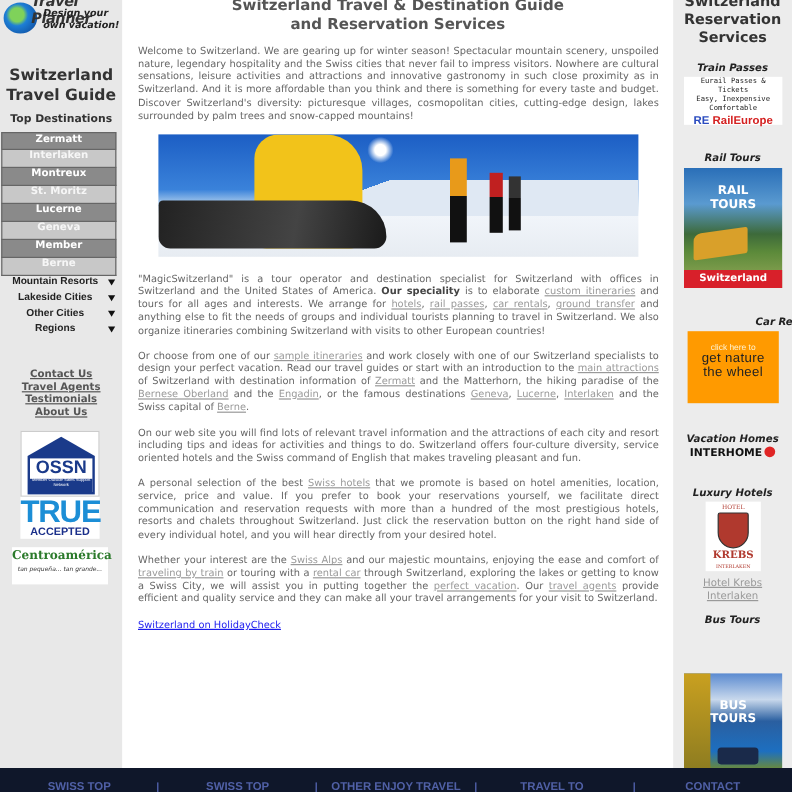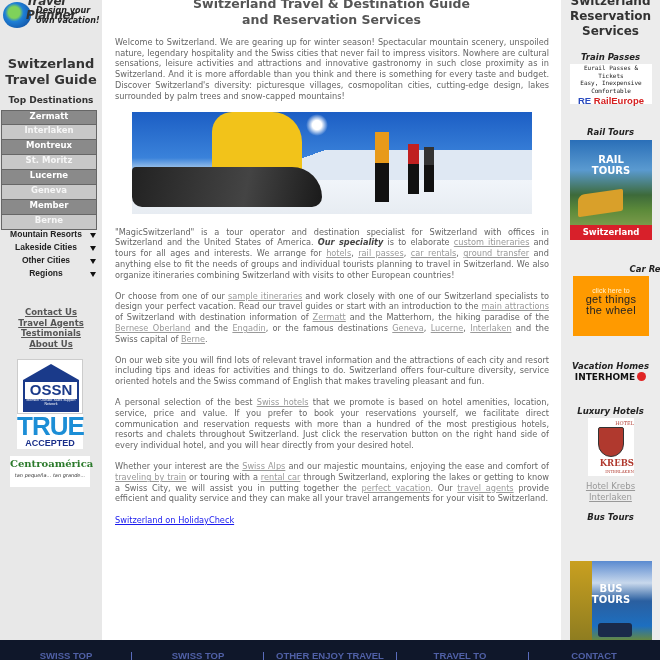--- a/index.html
+++ b/index.html
@@ -38,21 +38,21 @@
   .centro { position: absolute; left: 10px; top: 456px; width: 80px; height: 31px; background: #fff; }
   .centro .c1 { display: block; text-align: center; font: bold 10px "DejaVu Serif", serif; color: #2b7a2b; line-height: 16px; }
   .centro .c2 { display: block; text-align: center; font: italic 5px "DejaVu Sans", sans-serif; color: #333; }
 
   
   #main { position: absolute; left: 102px; top: 0; width: 459px; height: 640px; background: #fff; }
   .main-title { position: absolute; left: 0; top: -4px; width: 459px; text-align: center; font: bold 12.5px "DejaVu Sans", sans-serif; color: #555; line-height: 16px; }
   .content { position: absolute; left: 13px; top: 37px; width: 434px; font: 8.2px "DejaVu Sans", sans-serif; color: #666; line-height: 10.7px; text-align: justify; }
   .content p { margin-bottom: 10.5px; }
   .content a { color: #999; text-decoration: underline; }
-  .content b { color: #444; font-style: italic; }
+  .content b { color: #444; }
   .hero { width: 400px; height: 102px; margin: 1px auto 13px auto; position: relative; overflow: hidden;
     background: linear-gradient(180deg, #1c5ec4 0%, #3a82da 45%, #b8d4ee 58%, #f1f5fa 66%, #e7ecf2 100%); }
   .hero .mtn { position: absolute; left: 0; top: 38px; width: 400px; height: 30px; background: linear-gradient(160deg, transparent 40%, #dfe8f3 40%); }
   .hero .jacket { position: absolute; left: 80px; top: 0; width: 90px; height: 95px; background: #f2c31a; border-radius: 20px 30px 10px 10px; }
   .hero .shoe { position: absolute; left: 0; top: 55px; width: 190px; height: 40px; background: linear-gradient(100deg, #222 0%, #444 60%, #1a1a1a 100%); border-radius: 4px 30px 10px 10px; }
   .hero .hiker { position: absolute; width: 14px; background: #111; }
   .hero .sun { position: absolute; left: 174px; top: 2px; width: 22px; height: 22px; border-radius: 50%; background: radial-gradient(circle, #fff 0 30%, rgba(255,255,255,0) 70%); }
   .hc-link { color: #1a1aee !important; }
 
   
@@ -65,21 +65,21 @@
   .raileurope .logo .re { color: #2a4bbf; }
   .banner { position: absolute; left: 9px; width: 82px; overflow: hidden; }
   .banner .sky { position: absolute; left: 0; top: 0; width: 100%; height: 100%; }
   .banner .big { position: absolute; left: 0; width: 100%; text-align: center; font: bold 10px "DejaVu Sans", sans-serif; color: #fff; line-height: 11px; }
   .banner .red { position: absolute; left: 0; bottom: 0; width: 100%; height: 15px; background: #d8202a; color: #fff; text-align: center; font: bold 8.5px "DejaVu Sans", sans-serif; line-height: 15px; }
   .car { position: absolute; left: 12px; top: 276px; width: 76px; height: 60px; background: #ff9a00; text-align: center; }
   .car .s { display: block; font: 7px "Liberation Sans", sans-serif; color: #fff3d0; margin-top: 11px; }
   .car .b { display: block; font: 11px "Liberation Sans", sans-serif; color: #222; line-height: 11px; letter-spacing: 0.3px; }
   .interhome { position: absolute; left: 0; top: 372px; width: 99px; text-align: center; font: bold 9px "DejaVu Sans", sans-serif; color: #111; }
   .interhome .flower { display: inline-block; width: 9px; height: 9px; border-radius: 50%; background: #e02525; vertical-align: -1px; margin-left: 2px; }
-  .krebs { position: absolute; left: 27px; top: 418px; width: 46px; height: 58px; background: #fff; text-align: right; }
+  .krebs { position: absolute; left: 27px; top: 418px; width: 46px; height: 58px; background: #fff; text-align: center; }
   .krebs .shield { position: absolute; left: 10px; top: 9px; width: 26px; height: 30px; background: #b0392e; border-radius: 2px 2px 13px 13px; border: 1px solid #333; }
   .krebs .h { position: absolute; left: 0; top: 2px; width: 100%; font: 5px "DejaVu Serif", serif; color: #b0392e; }
   .krebs .k { position: absolute; left: 0; top: 40px; width: 100%; font: bold 8.5px "DejaVu Serif", serif; color: #b0392e; }
   .krebs .i { position: absolute; left: 0; top: 51px; width: 100%; font: 4px "DejaVu Serif", serif; color: #b0392e; }
   .krebs-link { position: absolute; left: 0; top: 481px; width: 99px; text-align: center; font: 8.5px "DejaVu Sans", sans-serif; color: #999; text-decoration: underline; line-height: 11px; }
 
   
   #footer { position: absolute; left: 0; top: 640px; width: 660px; height: 20px; background: #0f172a; }
   .f-item { position: absolute; top: 10px; height: 12px; font: bold 9.5px "Liberation Sans", sans-serif; color: #5060a6; text-align: center; }
   .f-sep { position: absolute; top: 12px; width: 1px; height: 10px; background: #5a6cbd; }
@@ -224,21 +224,21 @@
     <div class="big" style="top:14px;">
       <span>RAIL</span><br>
       <span>TOURS</span>
     </div>
     <div class="red">Switzerland</div>
   </div>
 
   <div class="r-head" style="top:264px;margin-left:44px;">Car Rental</div>
   <div class="car">
     <span class="s">click here to</span>
-    <span class="b">get things</span>
+    <span class="b">get nature</span>
     <span class="b">the wheel</span>
   </div>
 
   <div class="r-head" style="top:361px;">Vacation Homes</div>
   <div class="interhome">
     <span>INTERHOME</span><span class="flower"></span>
   </div>
 
   <div class="r-head" style="top:406px;">Luxury Hotels</div>
   <div class="krebs">

